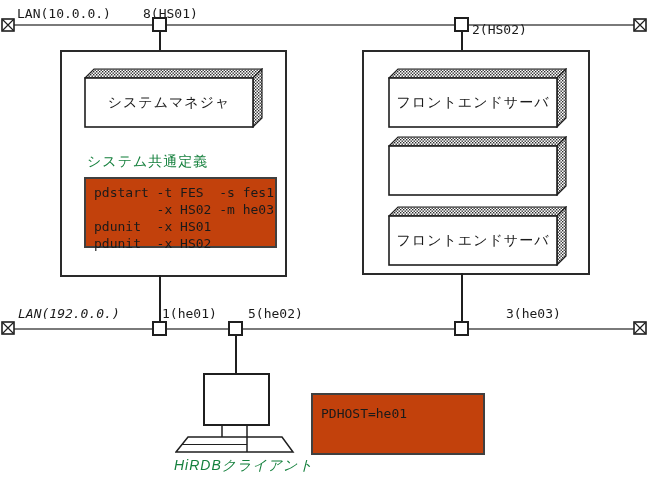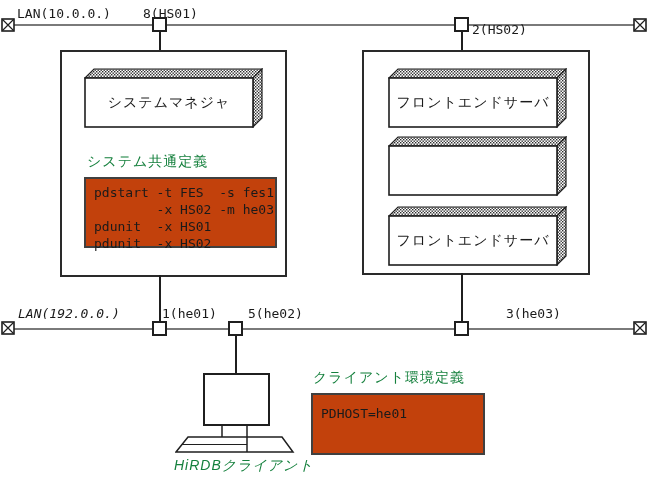--- a/index.html
+++ b/index.html
@@ -138,18 +138,17 @@
   <div class="vline" style="left:235px;top:336px;height:38px;"></div>
   <div class="monitor" style="left:203px;top:373px;width:67px;height:53px;"></div>
   <svg style="position:absolute;left:175px;top:426px;" width="120" height="28" viewBox="0 0 120 28">
     <polygon points="13,11 107,11 118,26 1,26" fill="#ffffff" stroke="#1f1f1f" stroke-width="1.5"></polygon>
     <line x1="47" y1="0" x2="47" y2="11" stroke="#1f1f1f" stroke-width="1.5"></line>
     <line x1="72" y1="0" x2="72" y2="26" stroke="#1f1f1f" stroke-width="1.5"></line>
     <line x1="7" y1="18.5" x2="72" y2="18.5" stroke="#1f1f1f" stroke-width="1.2"></line>
   </svg>
   <div class="jlabel" style="left:174px;top:457px;font-style:italic;">HiRDBクライアント</div>
 
-  <div class="jlabel" style="left:313px;top:369px;">クライアント環境定義</div>
   <div class="defbox" style="left:311px;top:393px;width:174px;height:62px;">
     <pre style="margin:10px 0 0 8px;">PDHOST=he01</pre>
   </div>
 
 </div>
 
 </body></html>

